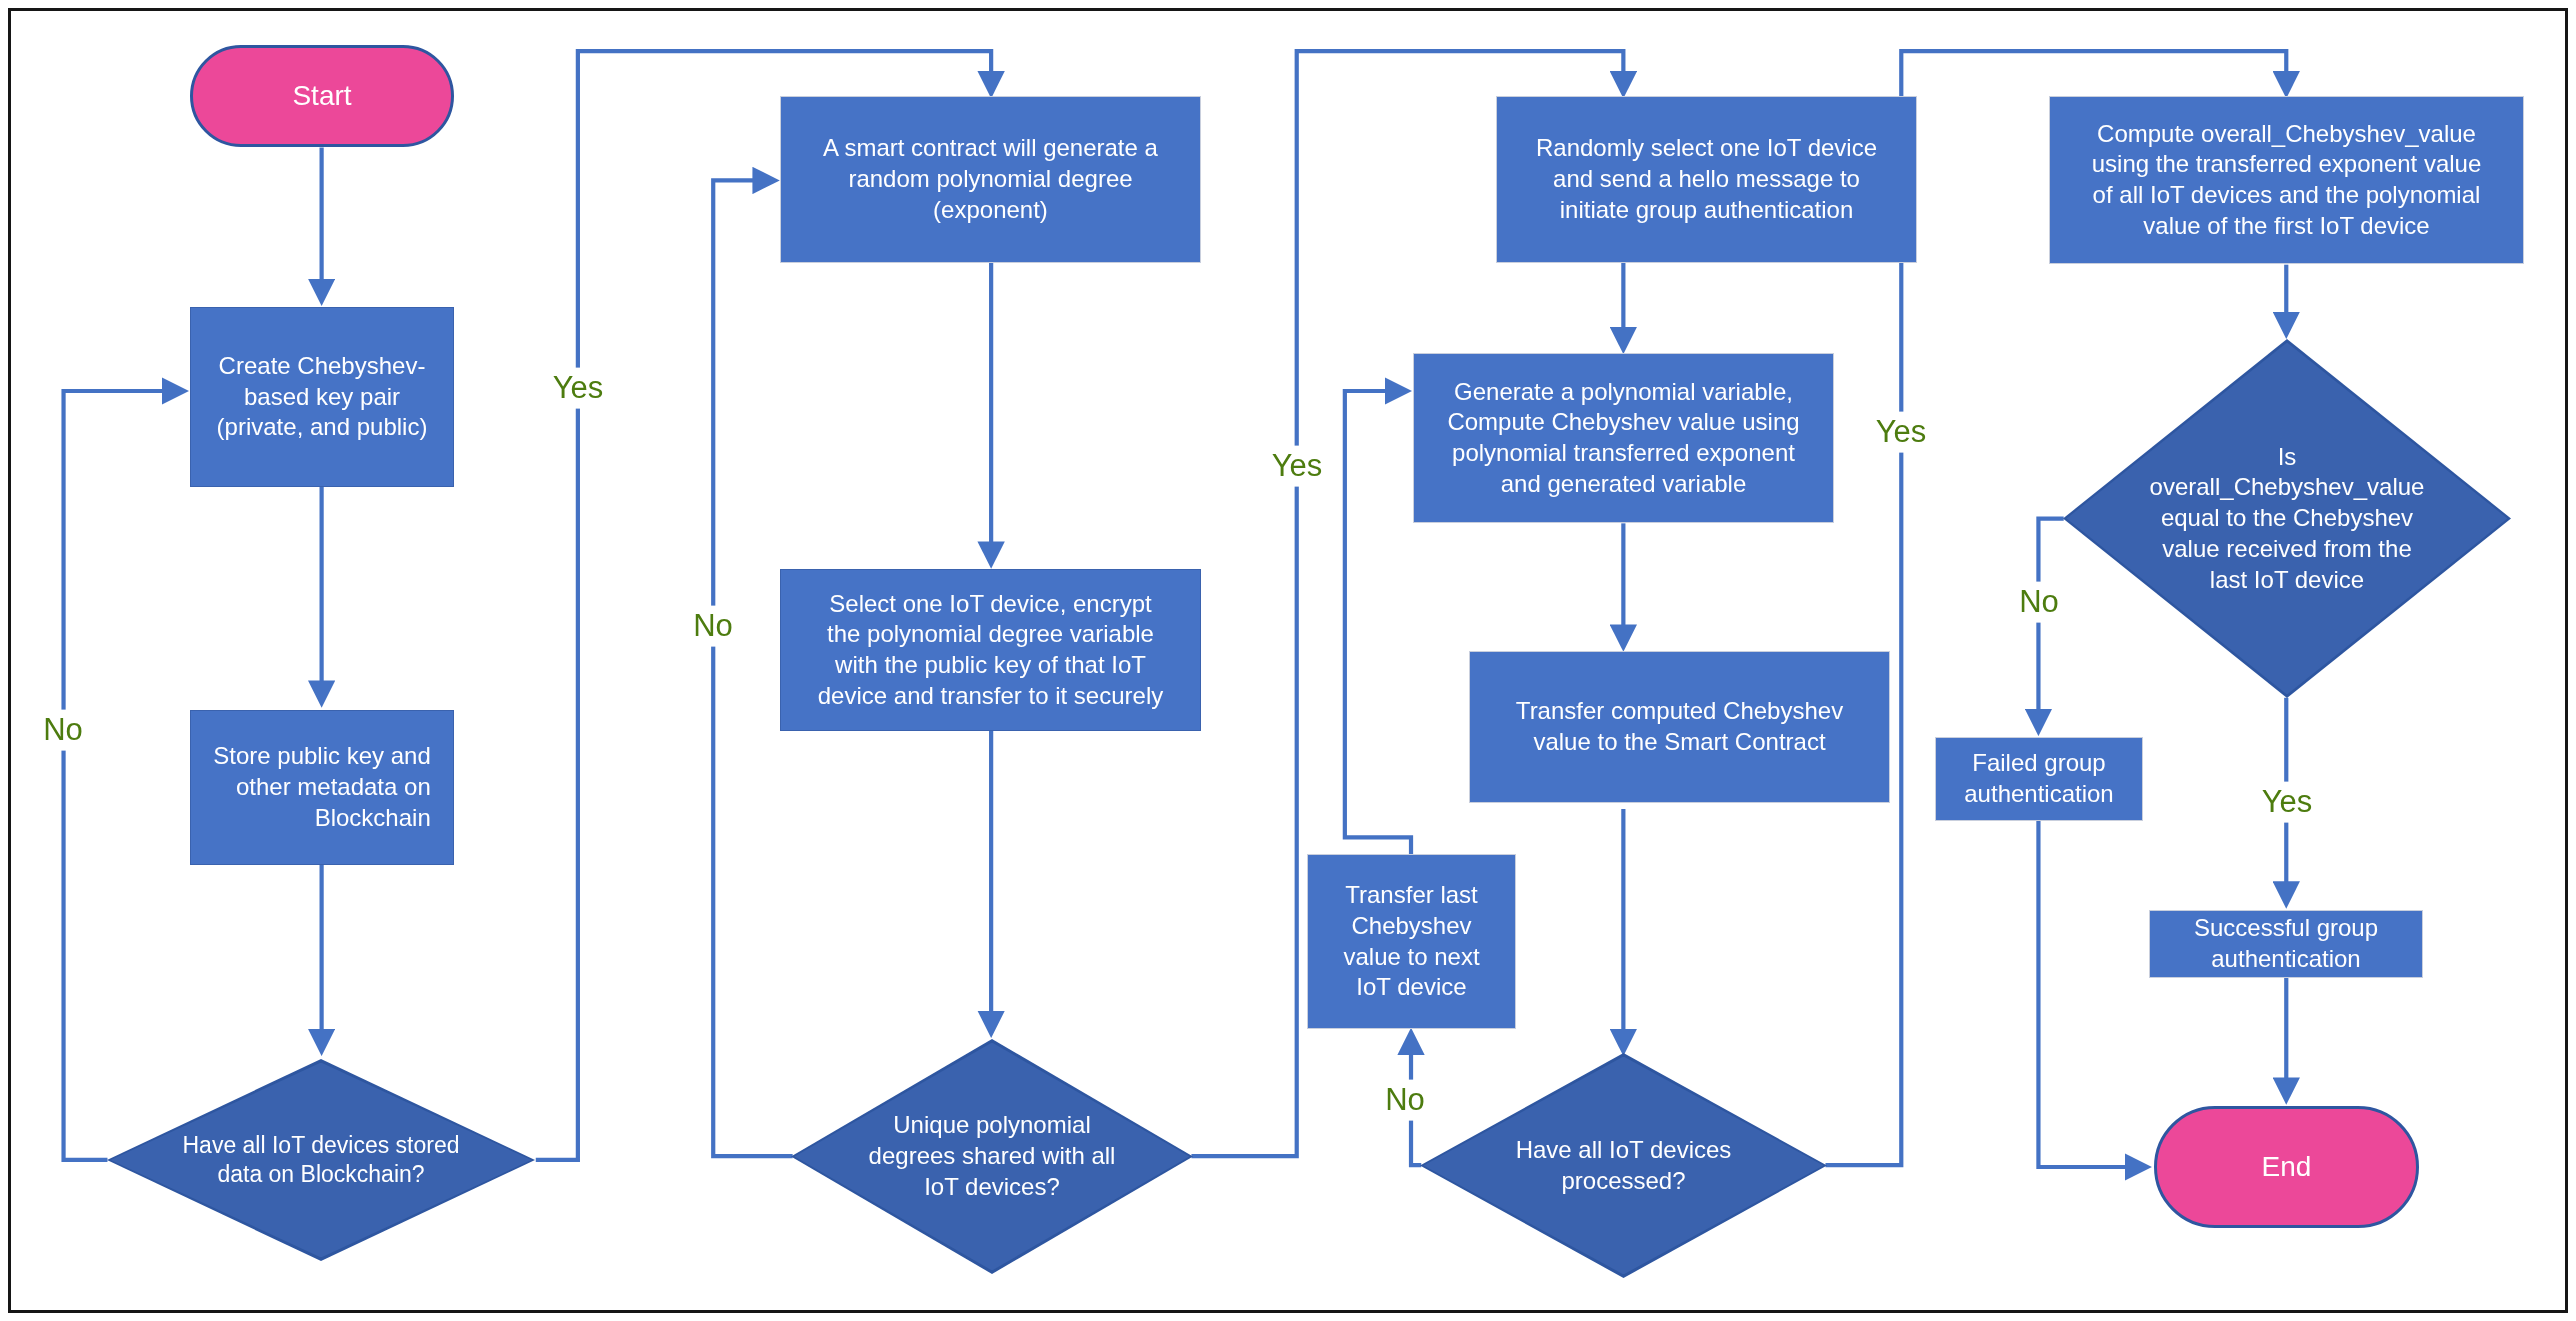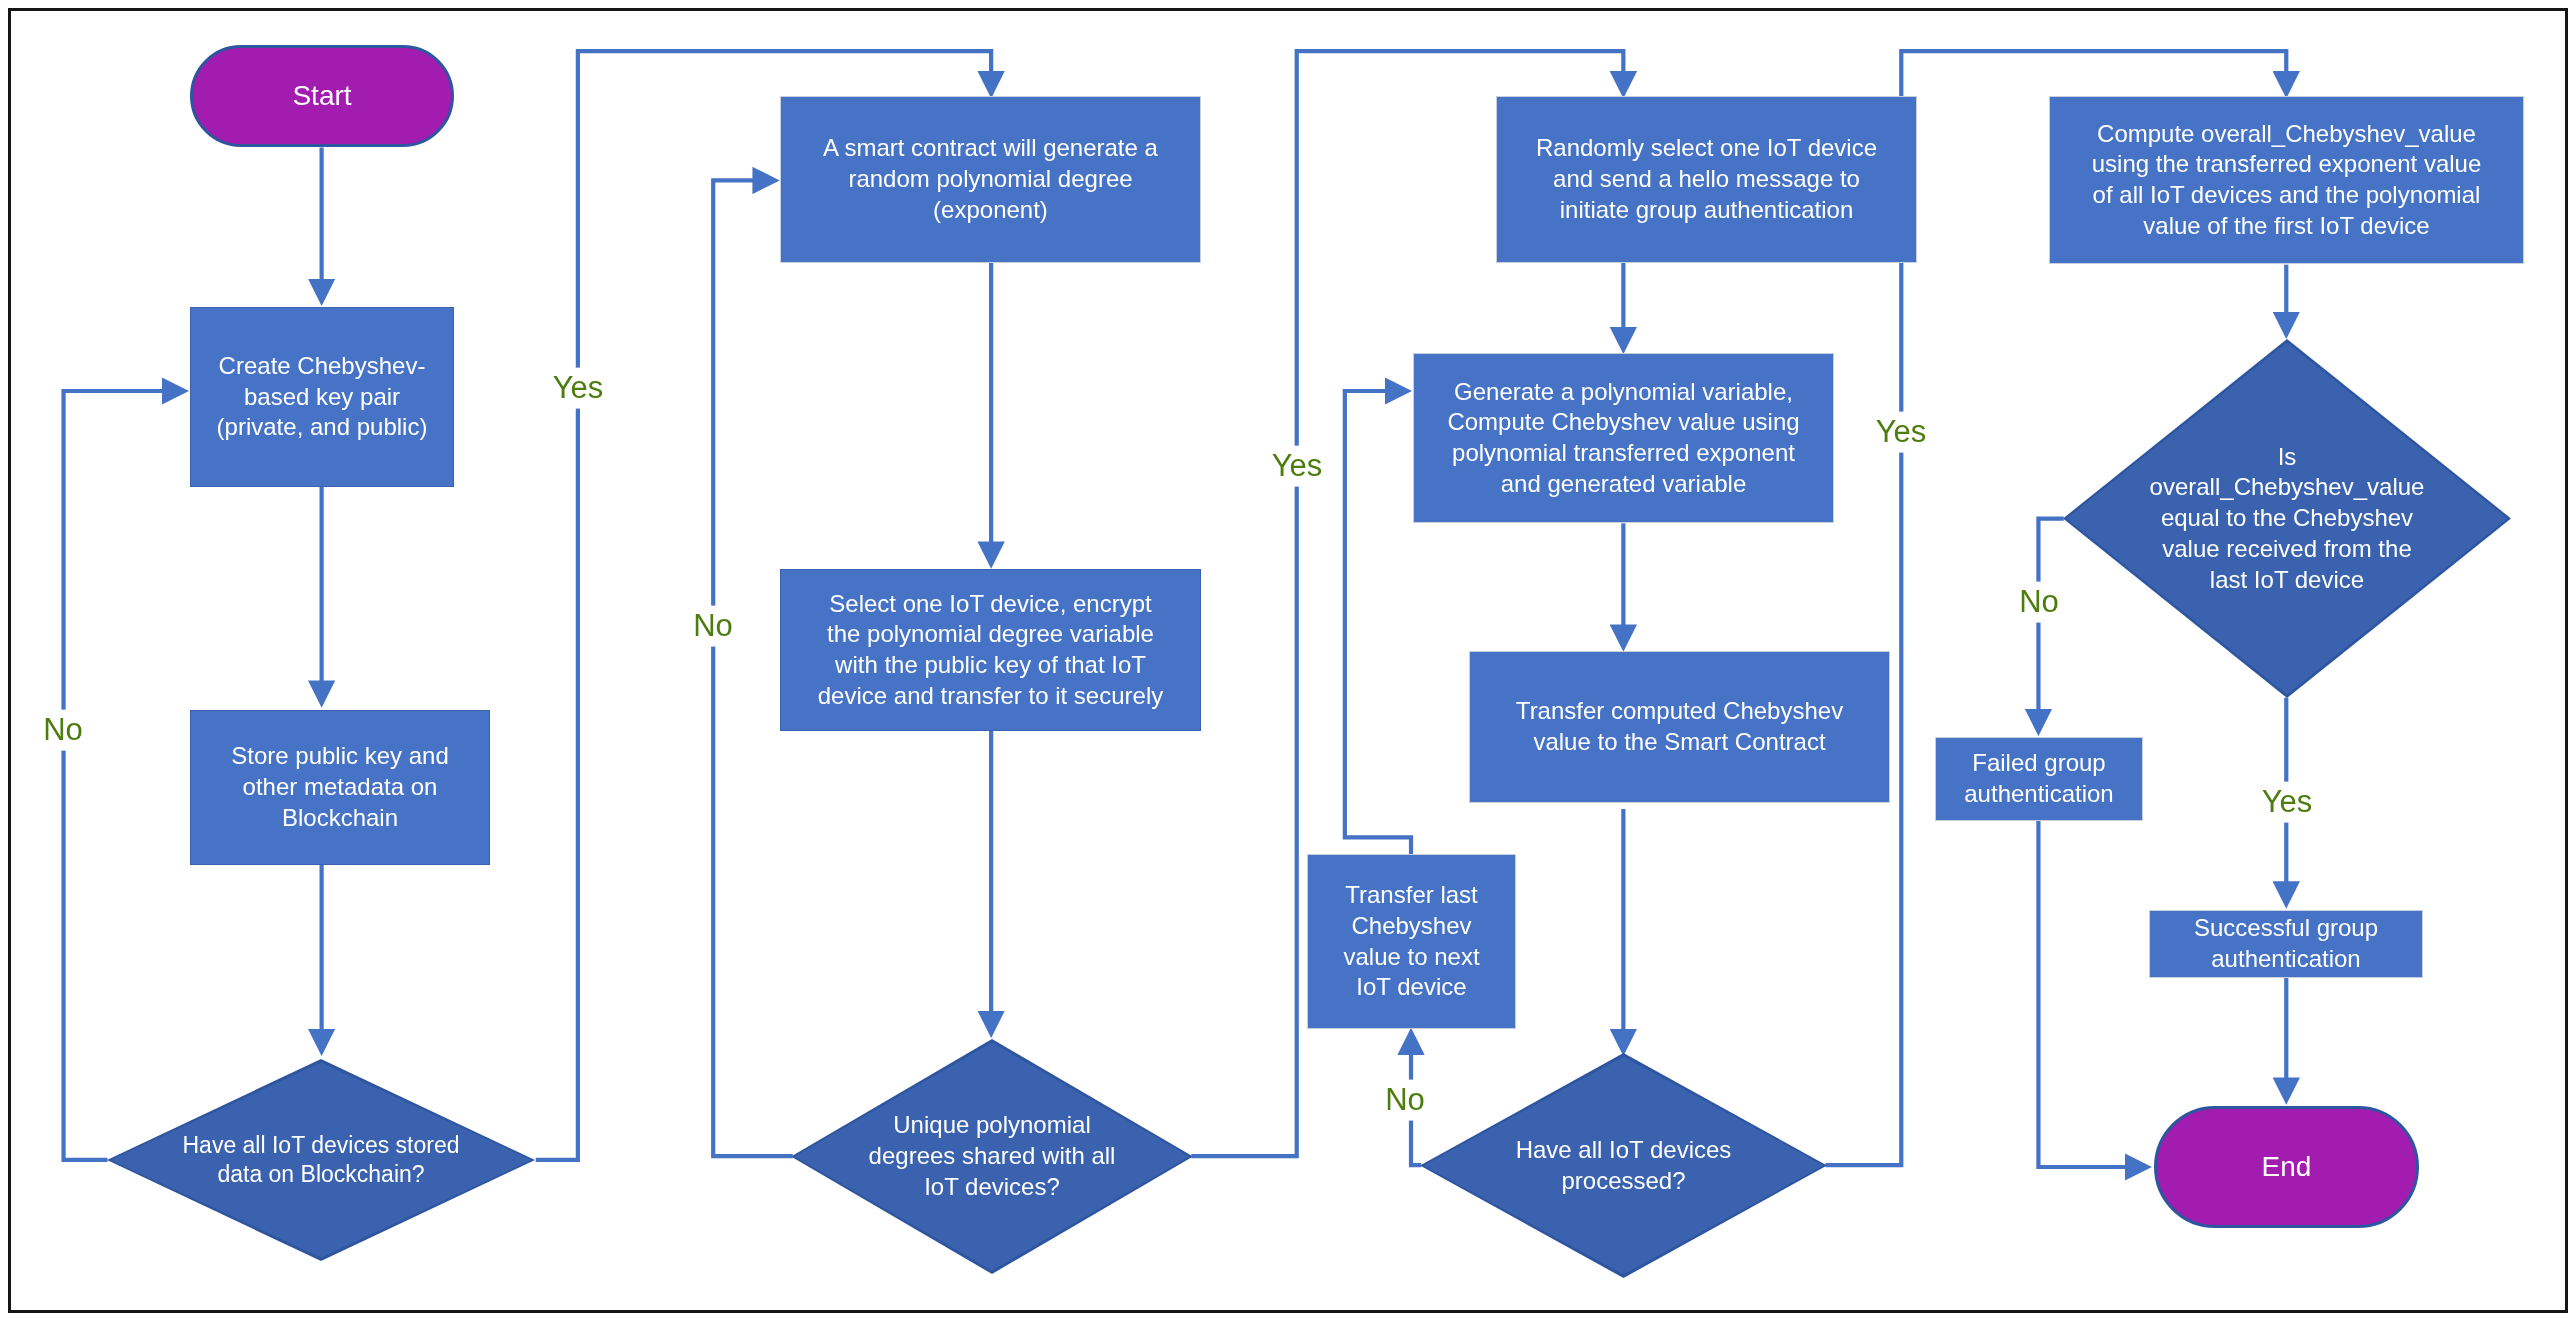--- a/index.html
+++ b/index.html
@@ -6,21 +6,21 @@
   body{width:2576px;height:1321px;overflow:hidden;font-family:"Liberation Sans",sans-serif;}
   .canvas{position:relative;width:2576px;height:1321px;background:#ffffff;}
   .frame{position:absolute;left:8.4px;top:8.4px;right:8.4px;bottom:8.4px;border:3.6px solid #161616;}
   svg.edges{position:absolute;left:0;top:0;width:2576px;height:1321px;}
 
   .node{position:absolute;display:flex;align-items:center;justify-content:center;
         color:#ffffff;text-align:center;}
   .ntext{white-space:pre-line;line-height:1.28;font-size:24px;position:relative;z-index:3;}
   .process{background:#4673C6;border:1.8px solid #3A62AE;box-sizing:border-box;}
   .process.lightedge{border:1.8px solid #c9cfdd;}
-  .terminator{background:#a21caf;border:3px solid #2E56A0;border-radius:66px;box-sizing:border-box;}
+  .terminator{background:#ec4899;border:3px solid #2E56A0;border-radius:66px;box-sizing:border-box;}
   .terminator .ntext{font-size:28px;}
   .diamond{background:transparent;}
   .dborder,.dfill{position:absolute;clip-path:polygon(50% 0,100% 50%,50% 100%,0 50%);}
   .dborder{inset:0;background:#2E56A0;}
   .dfill{inset:3.6px;background:#3A62AE;}
 
   .elabel{position:absolute;transform:translate(-50%,-50%);color:#4d7c0f;font-size:31px;
           background:#ffffff;padding:2.4px 6px;z-index:4;}
 </style>
 </head>
@@ -62,21 +62,21 @@
   <div class="node terminator" style="left:190px;top:45px;width:264px;height:102px;">
     <span class="ntext">Start</span>
   </div>
 
   <div class="node process" style="left:190px;top:307px;width:264px;height:180px;">
     <span class="ntext">Create Chebyshev-
 based key pair
 (private, and public)</span>
   </div>
 
-  <div class="node process" style="left:190px;top:710px;width:300px;height:155px;">
+  <div class="node process" style="left:190px;top:710px;width:264px;height:155px;text-align:right;">
     <span class="ntext">Store public key and
 other metadata  on
 Blockchain</span>
   </div>
 
   <div class="node diamond" style="left:107px;top:1059px;width:428px;height:202px;">
     <div class="dborder"></div>
     <div class="dfill"></div>
     <span class="ntext" style="font-size:23px;">Have all IoT devices stored
 data on Blockchain?</span>

